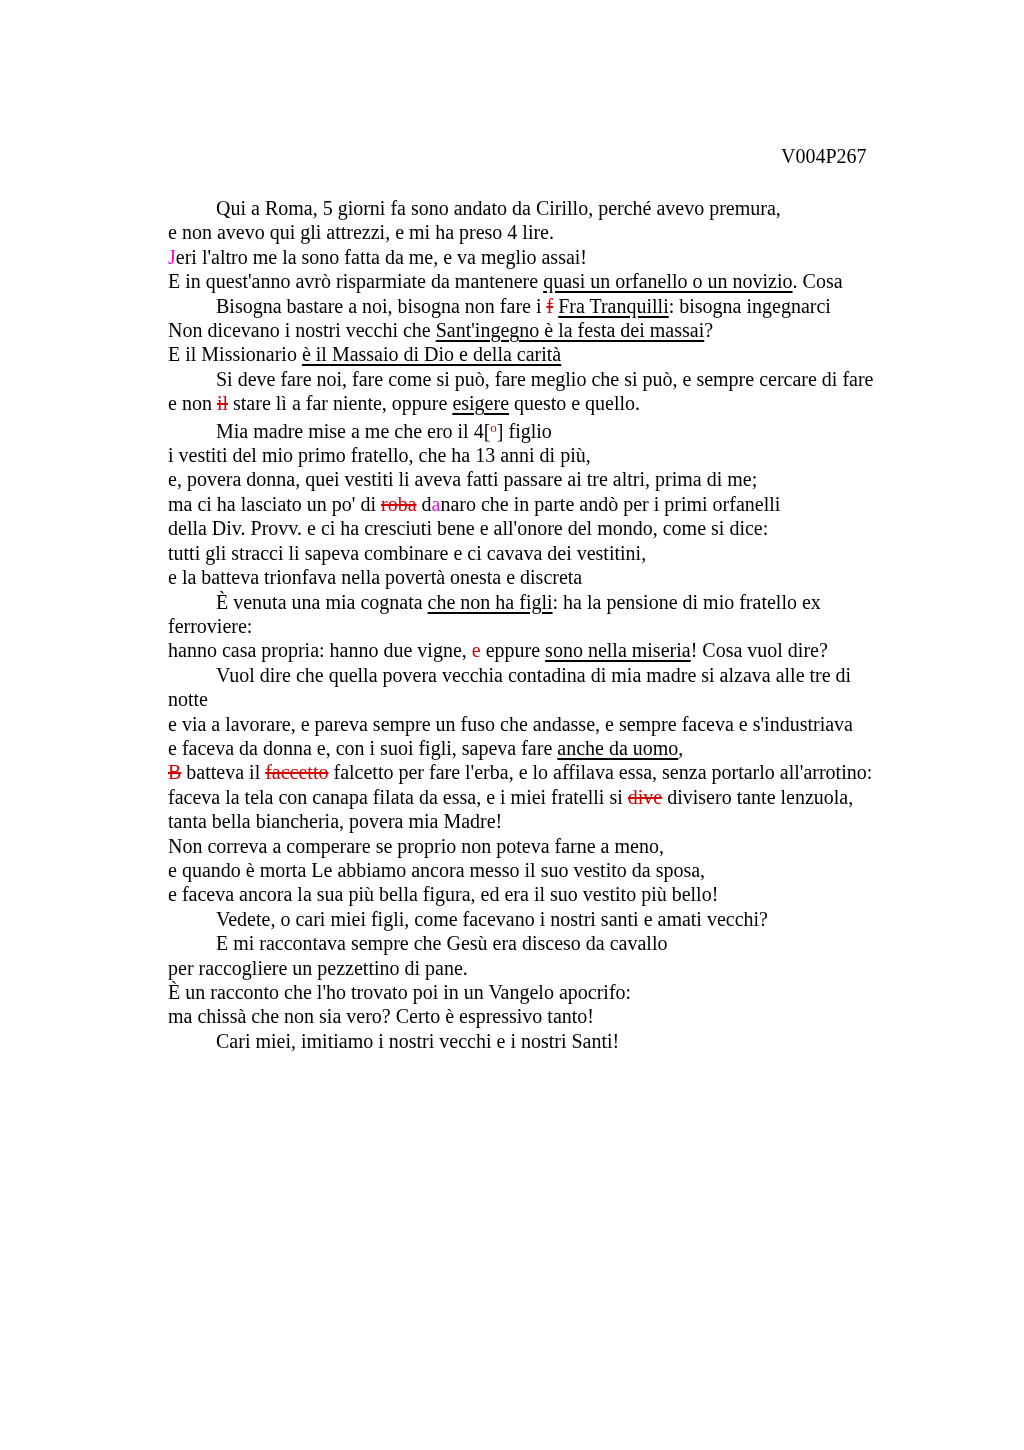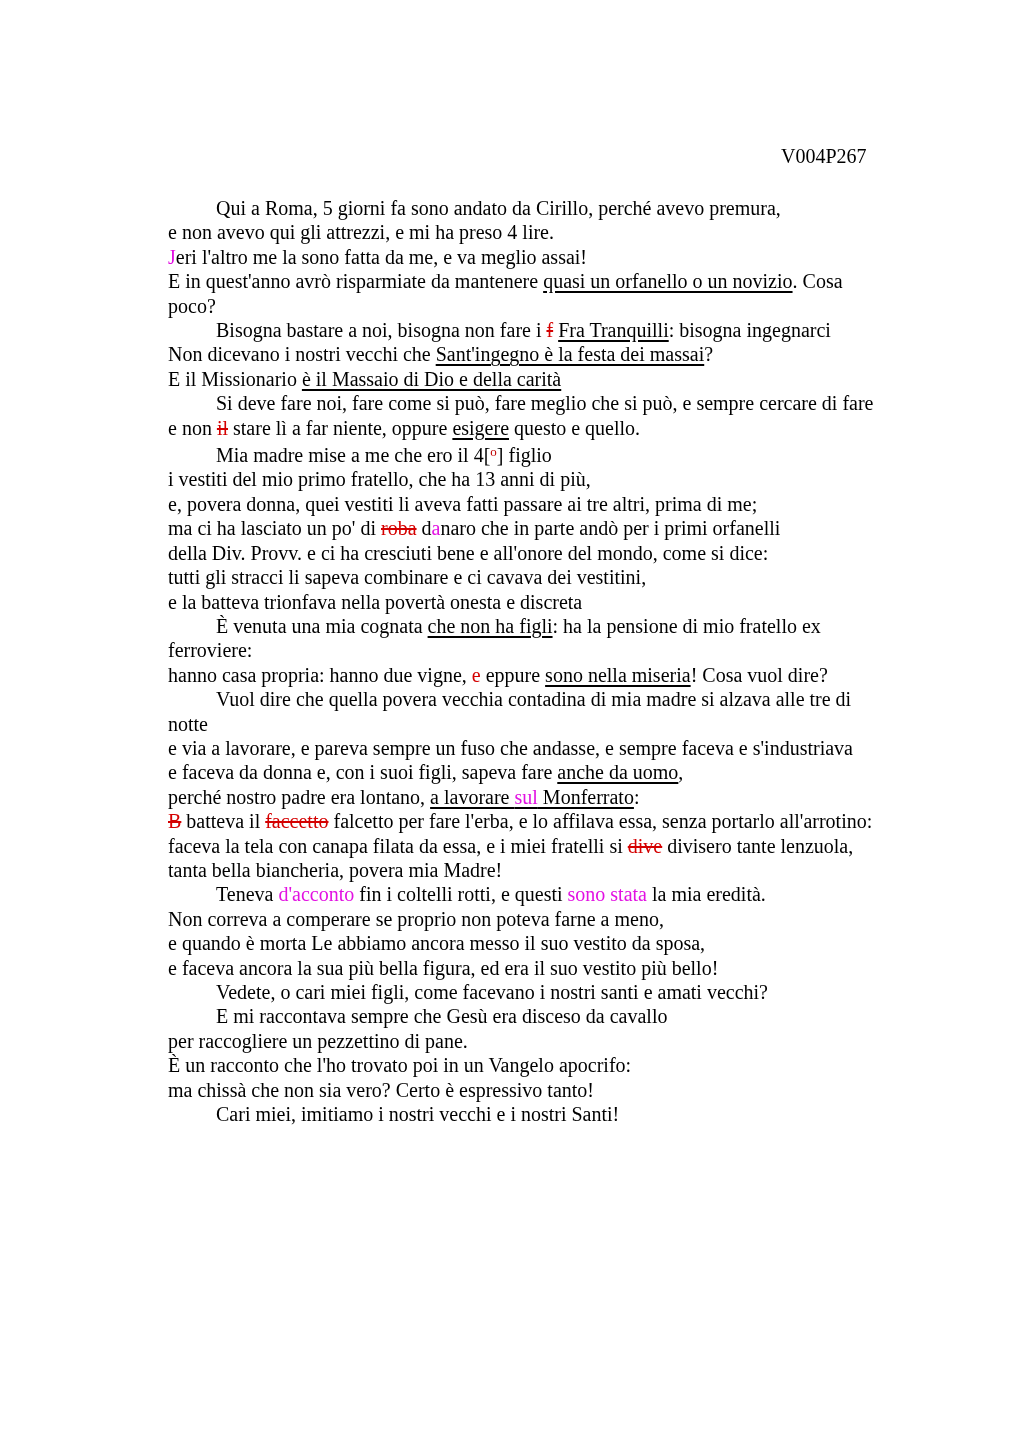--- a/index.html
+++ b/index.html
@@ -75,45 +75,42 @@
 </head>
 <body>
 
 <div class="page">
   <div class="header-code">V004P267</div>
   <div class="text-block">
       <div class="line indent"><span class="seg-plain">Qui a Roma, 5 giorni fa sono andato da Cirillo, perché avevo premura,</span></div>
       <div class="line"><span class="seg-plain">e non avevo qui gli attrezzi, e mi ha preso 4 lire.</span></div>
       <div class="line"><span class="seg-magenta">J</span><span class="seg-plain">eri l'altro me la sono fatta da me, e va meglio assai!</span></div>
       <div class="line"><span class="seg-plain">E in quest'anno avrò risparmiate da mantenere </span><span class="seg-underline">quasi un orfanello o un novizio</span><span class="seg-plain">. Cosa</span></div>
-      <div class="line"><span class="seg-plain">poco?</span></div>
       <div class="line indent"><span class="seg-plain">Bisogna bastare a noi, bisogna non fare i </span><span class="seg-red-strike">f</span><span class="seg-plain"> </span><span class="seg-underline">Fra Tranquilli</span><span class="seg-plain">: bisogna ingegnarci</span></div>
       <div class="line"><span class="seg-plain">Non dicevano i nostri vecchi che </span><span class="seg-underline">Sant'ingegno è la festa dei massai</span><span class="seg-plain">?</span></div>
       <div class="line"><span class="seg-plain">E il Missionario </span><span class="seg-underline">è il Massaio di Dio e della carità</span></div>
       <div class="line indent"><span class="seg-plain">Si deve fare noi, fare come si può, fare meglio che si può, e sempre cercare di fare</span></div>
       <div class="line"><span class="seg-plain">e non </span><span class="seg-red-strike">il</span><span class="seg-plain"> stare lì a far niente, oppure </span><span class="seg-underline">esigere</span><span class="seg-plain"> questo e quello.</span></div>
       <div class="line indent"><span class="seg-plain">Mia madre mise a me che ero il 4[</span><span class="seg-sup-red">o</span><span class="seg-plain">] figlio</span></div>
       <div class="line"><span class="seg-plain">i vestiti del mio primo fratello, che ha 13 anni di più,</span></div>
       <div class="line"><span class="seg-plain">e, povera donna, quei vestiti li aveva fatti passare ai tre altri, prima di me;</span></div>
       <div class="line"><span class="seg-plain">ma ci ha lasciato un po' di </span><span class="seg-red-strike">roba</span><span class="seg-plain"> d</span><span class="seg-magenta">a</span><span class="seg-plain">naro che in parte andò per i primi orfanelli</span></div>
       <div class="line"><span class="seg-plain">della Div. Provv. e ci ha cresciuti bene e all'onore del mondo, come si dice:</span></div>
       <div class="line"><span class="seg-plain">tutti gli stracci li sapeva combinare e ci cavava dei vestitini,</span></div>
       <div class="line"><span class="seg-plain">e la batteva trionfava nella povertà onesta e discreta</span></div>
       <div class="line indent"><span class="seg-plain">È venuta una mia cognata </span><span class="seg-underline">che non ha figli</span><span class="seg-plain">: ha la pensione di mio fratello ex</span></div>
       <div class="line"><span class="seg-plain">ferroviere:</span></div>
       <div class="line"><span class="seg-plain">hanno casa propria: hanno due vigne, </span><span class="seg-red">e</span><span class="seg-plain"> eppure </span><span class="seg-underline">sono nella miseria</span><span class="seg-plain">! Cosa vuol dire?</span></div>
       <div class="line indent"><span class="seg-plain">Vuol dire che quella povera vecchia contadina di mia madre si alzava alle tre di</span></div>
       <div class="line"><span class="seg-plain">notte</span></div>
       <div class="line"><span class="seg-plain">e via a lavorare, e pareva sempre un fuso che andasse, e sempre faceva e s'industriava</span></div>
       <div class="line"><span class="seg-plain">e faceva da donna e, con i suoi figli, sapeva fare </span><span class="seg-underline">anche da uomo</span><span class="seg-plain">,</span></div>
-      <div class="line"><span class="seg-plain">perché nostro padre era lontano, </span><span class="seg-underline">a lavorare </span><span class="seg-underline-magenta">sul</span><span class="seg-underline"> Monferrato</span><span class="seg-plain">:</span></div>
       <div class="line"><span class="seg-red-strike">B</span><span class="seg-plain"> batteva il </span><span class="seg-red-strike">faccetto</span><span class="seg-plain"> falcetto per fare l'erba, e lo affilava essa, senza portarlo all'arrotino:</span></div>
       <div class="line"><span class="seg-plain">faceva la tela con canapa filata da essa, e i miei fratelli si </span><span class="seg-red-strike">dive</span><span class="seg-plain"> divisero tante lenzuola,</span></div>
       <div class="line"><span class="seg-plain">tanta bella biancheria, povera mia Madre!</span></div>
-      <div class="line indent"><span class="seg-plain">Teneva </span><span class="seg-magenta">d'acconto</span><span class="seg-plain"> fin i coltelli rotti, e questi </span><span class="seg-magenta">sono stata</span><span class="seg-plain"> la mia eredità.</span></div>
       <div class="line"><span class="seg-plain">Non correva a comperare se proprio non poteva farne a meno,</span></div>
       <div class="line"><span class="seg-plain">e quando è morta Le abbiamo ancora messo il suo vestito da sposa,</span></div>
       <div class="line"><span class="seg-plain">e faceva ancora la sua più bella figura, ed era il suo vestito più bello!</span></div>
       <div class="line indent"><span class="seg-plain">Vedete, o cari miei figli, come facevano i nostri santi e amati vecchi?</span></div>
       <div class="line indent"><span class="seg-plain">E mi raccontava sempre che Gesù era disceso da cavallo</span></div>
       <div class="line"><span class="seg-plain">per raccogliere un pezzettino di pane.</span></div>
       <div class="line"><span class="seg-plain">È un racconto che l'ho trovato poi in un Vangelo apocrifo:</span></div>
       <div class="line"><span class="seg-plain">ma chissà che non sia vero? Certo è espressivo tanto!</span></div>
       <div class="line indent"><span class="seg-plain">Cari miei, imitiamo i nostri vecchi e i nostri Santi!</span></div>
     </div>

